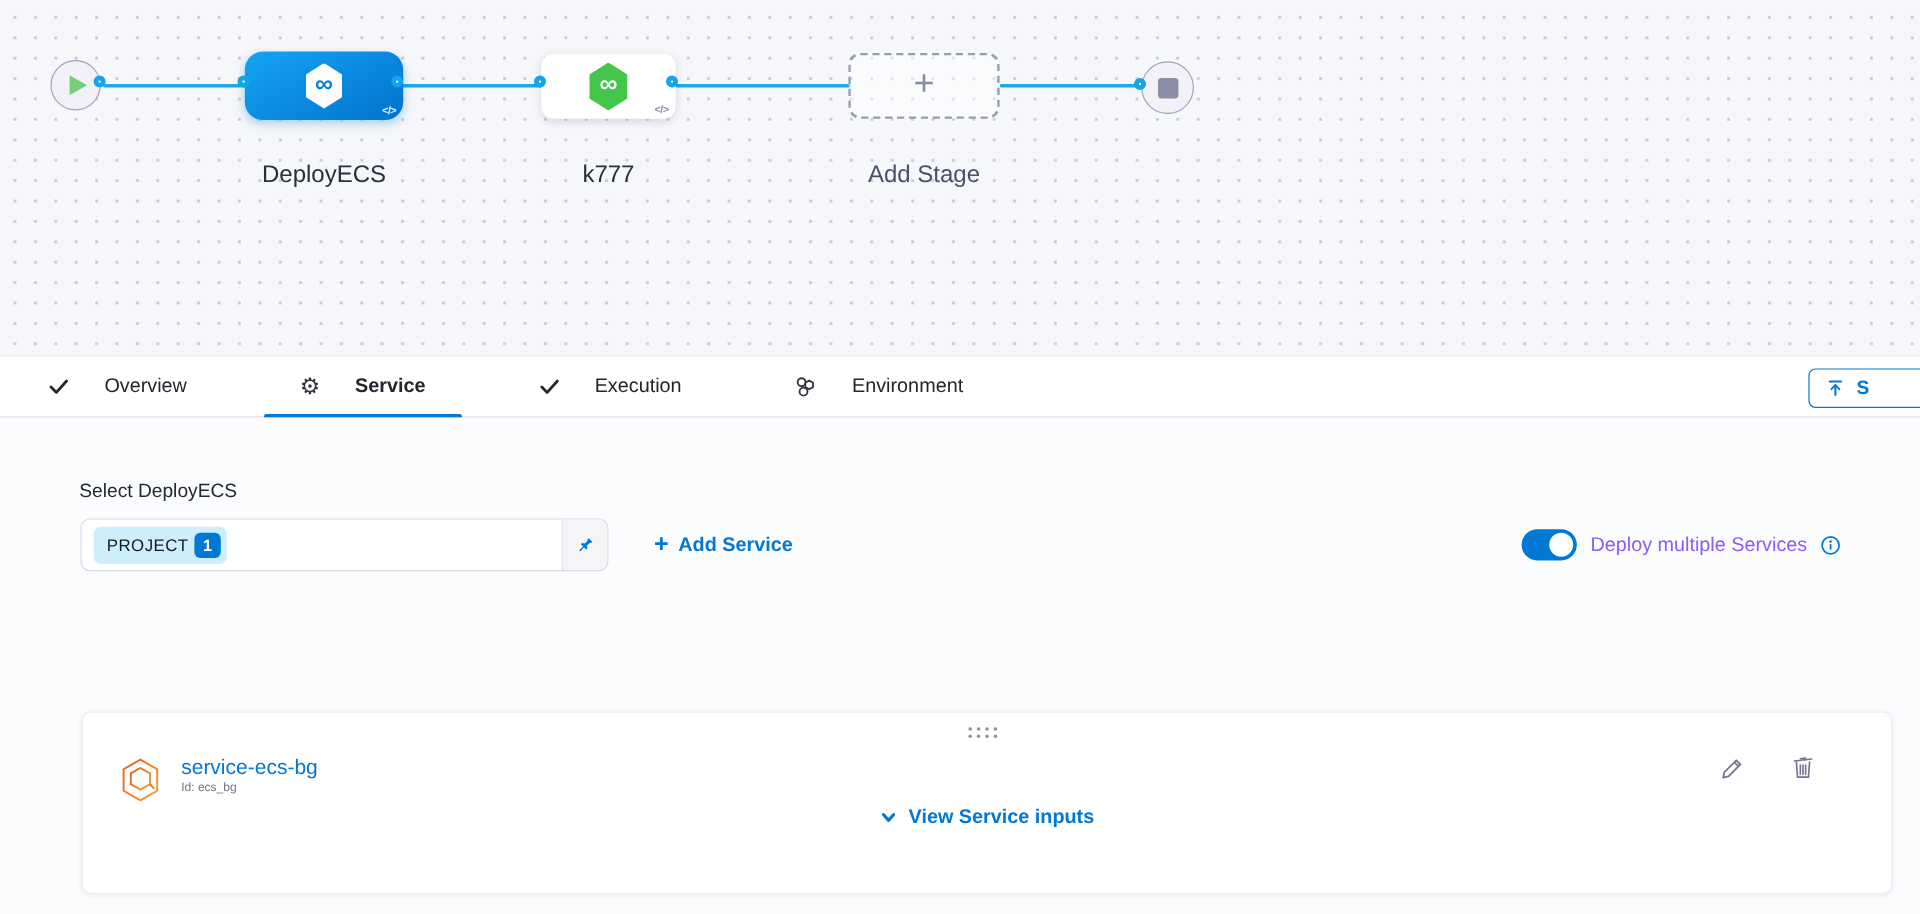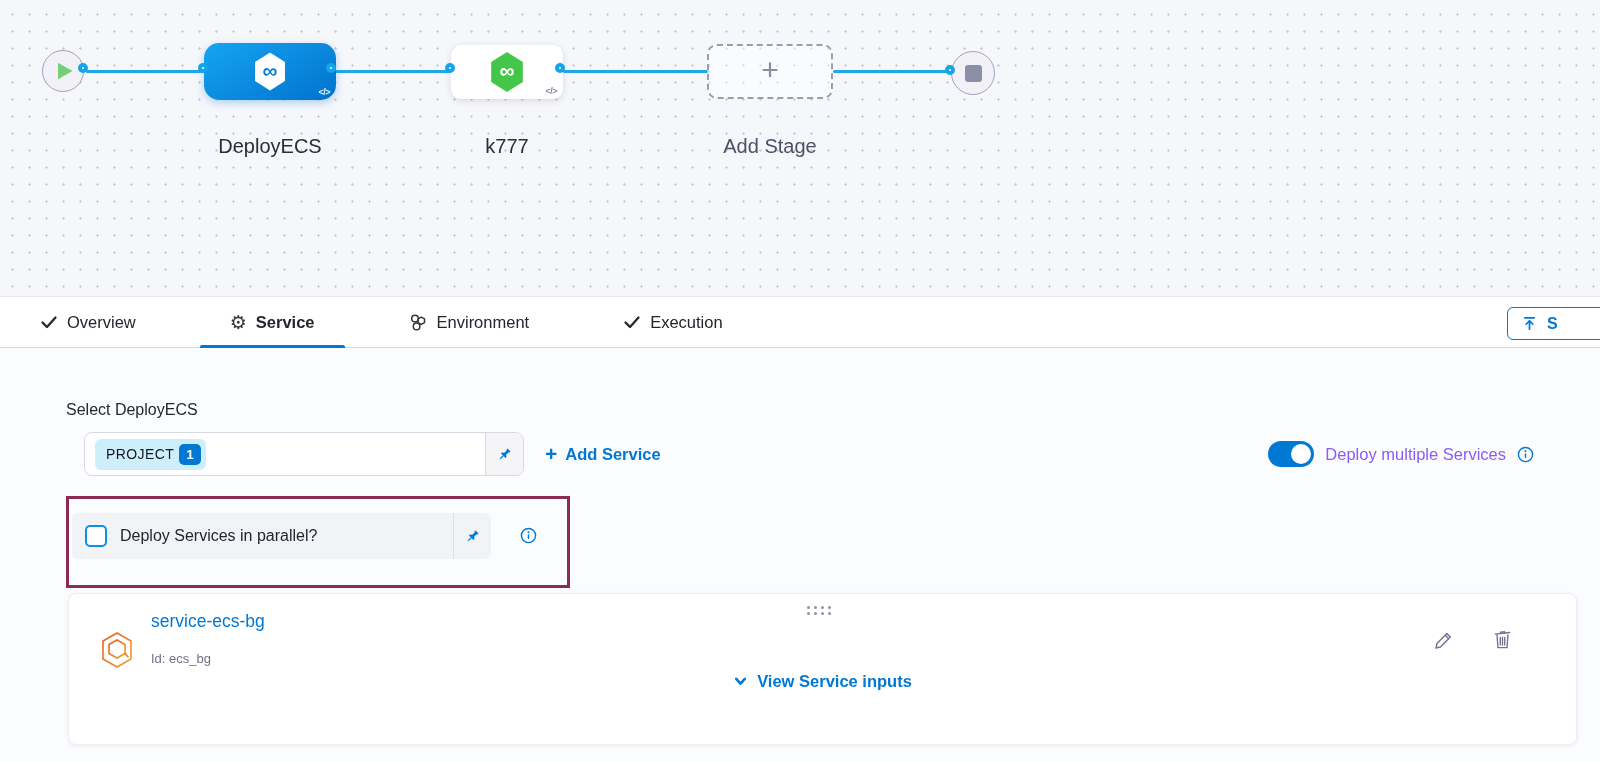--- a/index.html
+++ b/index.html
@@ -34,35 +34,35 @@
   .hex-white .inf { color:#0380da; }
   .hex-green .inf { color:#fff; }
   .add-plus { font-size:30px; font-weight:400; line-height:1; color:#8a8c9e; margin-top:-3px; }
   .stage-label { position:absolute; top:135px; text-align:center; font-size:20px; color:#2c2e3c; }
   .stage-label.dim { color:#4e5165; }
 
   
   .tabbar { position:absolute; left:0; top:296px; width:1600px; height:52px; background:#fff;
     border-top:1px solid #e6e7ee; border-bottom:1px solid #d8d9e0;
     display:flex; align-items:center; padding-left:10px; gap:34px; }
-  .tab { position:relative; height:100%; display:flex; align-items:center; gap:9px;
+  .tab { position:relative; height:100%; display:flex; align-items:center; gap:29px;
     padding:0 30px; font-size:16.5px; color:#24262f; cursor:pointer; white-space:nowrap; }
   .tab .glyph { font-size:19px; color:#33343f; line-height:1; }
   .tab.active { font-weight:700; }
   .tab.active::after { content:""; position:absolute; left:0; right:0; bottom:-1px; height:3px;
     background:#0378d4; border-radius:2px 2px 0 0; }
   .save-btn { position:absolute; left:1507px; top:10px; height:33px; width:130px;
     border:1.5px solid #0278d5; border-radius:6px; background:#fff; color:#0278d5;
     display:flex; align-items:center; gap:9px; padding:0 13px; font-size:16px; font-weight:700; }
 
   
   .content { position:absolute; left:0; top:348px; width:1600px; height:414px; background:#fbfcfe; }
   .section-label { position:absolute; left:66px; top:53px; font-size:16px; font-weight:500; color:#26282f; }
 
-  .ms-input { position:absolute; left:84px; top:84px; width:440px; height:44px; background:#fff;
+  .ms-input { position:absolute; left:67px; top:84px; width:440px; height:44px; background:#fff;
     border:1px solid #d8dae3; border-radius:8px; display:flex; align-items:center; padding-left:10px; }
   .chip { display:inline-flex; align-items:center; gap:5px; background:#cdeffb; border-radius:6px;
     height:31px; padding:0 5px 0 11px; font-size:14px; font-weight:500; letter-spacing:.4px; color:#17181f; }
   .chip-count { background:#0278d5; color:#fff; border-radius:5px; min-width:22px; height:21px;
     display:flex; align-items:center; justify-content:center; font-size:13.5px; font-weight:700; }
   .pin-sect { position:absolute; right:0; top:0; bottom:0; width:38px; background:#f5f5f8;
     border-left:1px solid #dadbe2; border-radius:0 7px 7px 0;
     display:flex; align-items:center; justify-content:center; cursor:pointer; }
 
   .add-service { position:absolute; left:545px; top:84px; height:44px; display:flex; align-items:center;
@@ -82,22 +82,22 @@
   .chk-label { margin-left:13px; font-size:16px; color:#24262f; }
   .chk-row .pin-sect { background:transparent; border-radius:0 6px 6px 0; border-left:1px solid #dcdde6; }
   .hl-info { position:absolute; left:451px; top:28px; cursor:pointer; }
 
   .service-card { position:absolute; left:68px; top:245px; width:1509px; height:152px; background:#fff;
     border:1px solid #eceef4; border-radius:8px; box-shadow:0 1px 4px rgba(40,41,61,.07); }
   .drag-dots { position:absolute; left:49%; top:12px; display:flex; flex-direction:column; gap:3px; cursor:grab; }
   .drag-dots .row { display:flex; gap:4px; }
   .drag-dots i { width:3px; height:3px; border-radius:50%; background:#8f92a6; }
   .svc-icon { position:absolute; left:29px; top:36px; }
-  .svc-name { position:absolute; left:82px; top:17px; font-size:17.5px; font-weight:500; color:#0278d5; cursor:pointer;text-align:center; }
-  .svc-id { position:absolute; left:82px; top:57px; font-size:13px; color:#6f7186; }
+  .svc-name { position:absolute; left:82px; top:35px; font-size:17.5px; font-weight:500; color:#0278d5; cursor:pointer;text-align:center; }
+  .svc-id { position:absolute; left:82px; top:57px; font-size:10px; color:#6f7186; }
   .card-act { position:absolute; top:36px; background:none; border:none; cursor:pointer; }
   .act-edit { left:1364px; }
   .act-del  { left:1424px; top:34px; }
   .view-inputs { position:absolute; left:0; right:0; top:78px; display:flex; align-items:center;
     justify-content:center; gap:9px; color:#0278d5; font-size:16.5px; font-weight:700; cursor:pointer; }
 </style>
 </head>
 <body>
 
 <div class="canvas">
@@ -153,33 +153,33 @@
       </svg>
     <span>Overview</span>
   </div>
 
   <div class="tab active">
     <span class="glyph">⚙</span>
     <span>Service</span>
   </div>
 
   <div class="tab">
+    <svg width="18" height="18" viewBox="0 0 18 18">
+        <path d="M2.5 9.5 L7 14 L15.5 4.5" fill="none" stroke="#24262f" stroke-width="2.3" stroke-linecap="round" stroke-linejoin="round"></path>
+      </svg>
+    <span>Execution</span>
+  </div>
+
+  <div class="tab">
     <svg width="19" height="19" viewBox="0 0 19 19" fill="none" stroke="#33343f" stroke-width="1.5">
       <circle cx="6" cy="5.5" r="3.3"></circle>
       <path d="M12.3 4.1 l3.2 1.8 v3.7 l-3.2 1.8 -3.2 -1.8 v-3.7 z"></path>
       <circle cx="7.6" cy="13.4" r="3.3"></circle>
     </svg>
     <span>Environment</span>
-  </div>
-
-  <div class="tab">
-    <svg width="18" height="18" viewBox="0 0 18 18">
-        <path d="M2.5 9.5 L7 14 L15.5 4.5" fill="none" stroke="#24262f" stroke-width="2.3" stroke-linecap="round" stroke-linejoin="round"></path>
-      </svg>
-    <span>Execution</span>
   </div>
 
 
   <button class="save-btn">
     <svg width="17" height="17" viewBox="0 0 18 18" fill="none" stroke="#0278d5" stroke-width="1.8" stroke-linecap="round" stroke-linejoin="round">
       <path d="M4 3 h10"></path>
         <path d="M9 15 V6.5"></path>
         <path d="M5.5 9.8 L9 6.3 l3.5 3.5"></path>
     </svg>
     <span>S</span>
@@ -215,39 +215,20 @@
       <div class="knob"></div>
     </div>
     <span class="toggle-label">Deploy multiple Services</span>
     <svg width="17" height="17" viewBox="0 0 18 18">
       <circle cx="9" cy="9" r="7.5" fill="none" stroke="#0278d5" stroke-width="1.5"></circle>
       <circle cx="9" cy="5.5" r="1.1" fill="#0278d5"></circle>
       <rect x="8.2" y="7.6" width="1.6" height="5.2" rx="0.8" fill="#0278d5"></rect>
     </svg>
   </div>
 
-  <div class="highlight-box">
-    <div class="chk-row">
-      <div class="checkbox"></div>
-      <span class="chk-label">Deploy Services in parallel?</span>
-      <span class="pin-sect">
-        <svg width="17" height="17" viewBox="0 0 24 24" fill="#0278d5">
-          <g transform="rotate(45 12 12)">
-            <path d="M9 3 h6 v2 l-1.2 1 v4.5 l2.7 2 v2 H7.5 v-2 l2.7 -2 V6 L9 5 z"></path>
-            <rect x="11.2" y="14.2" width="1.6" height="7" rx="0.8"></rect>
-          </g>
-        </svg>
-      </span>
-    </div>
-    <svg class="hl-info" width="17" height="17" viewBox="0 0 18 18">
-      <circle cx="9" cy="9" r="7.5" fill="none" stroke="#0278d5" stroke-width="1.5"></circle>
-      <circle cx="9" cy="5.5" r="1.1" fill="#0278d5"></circle>
-      <rect x="8.2" y="7.6" width="1.6" height="5.2" rx="0.8" fill="#0278d5"></rect>
-    </svg>
-  </div>
 
   <div class="service-card">
     <div class="drag-dots">
       <span class="row">
           <i></i>
           <i></i>
           <i></i>
           <i></i>
         </span>
       <span class="row">

